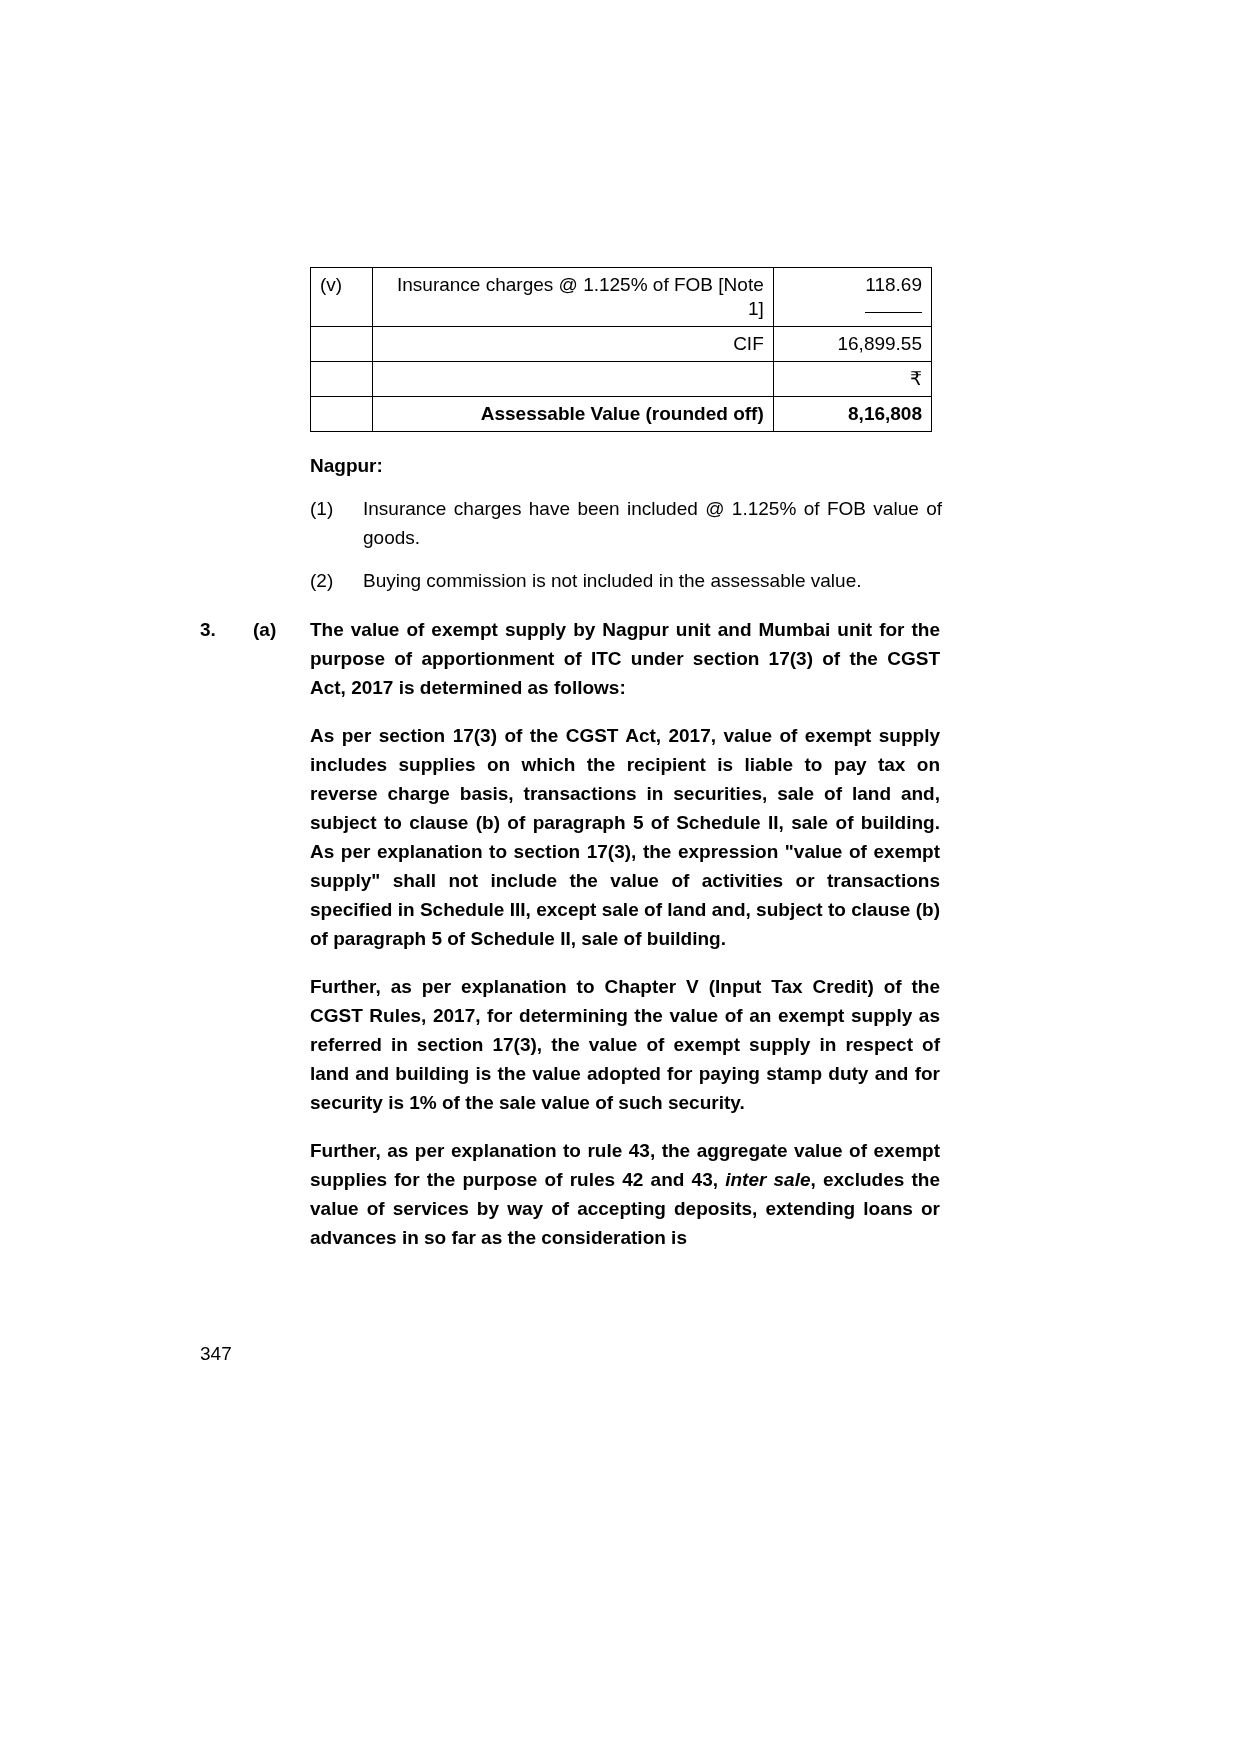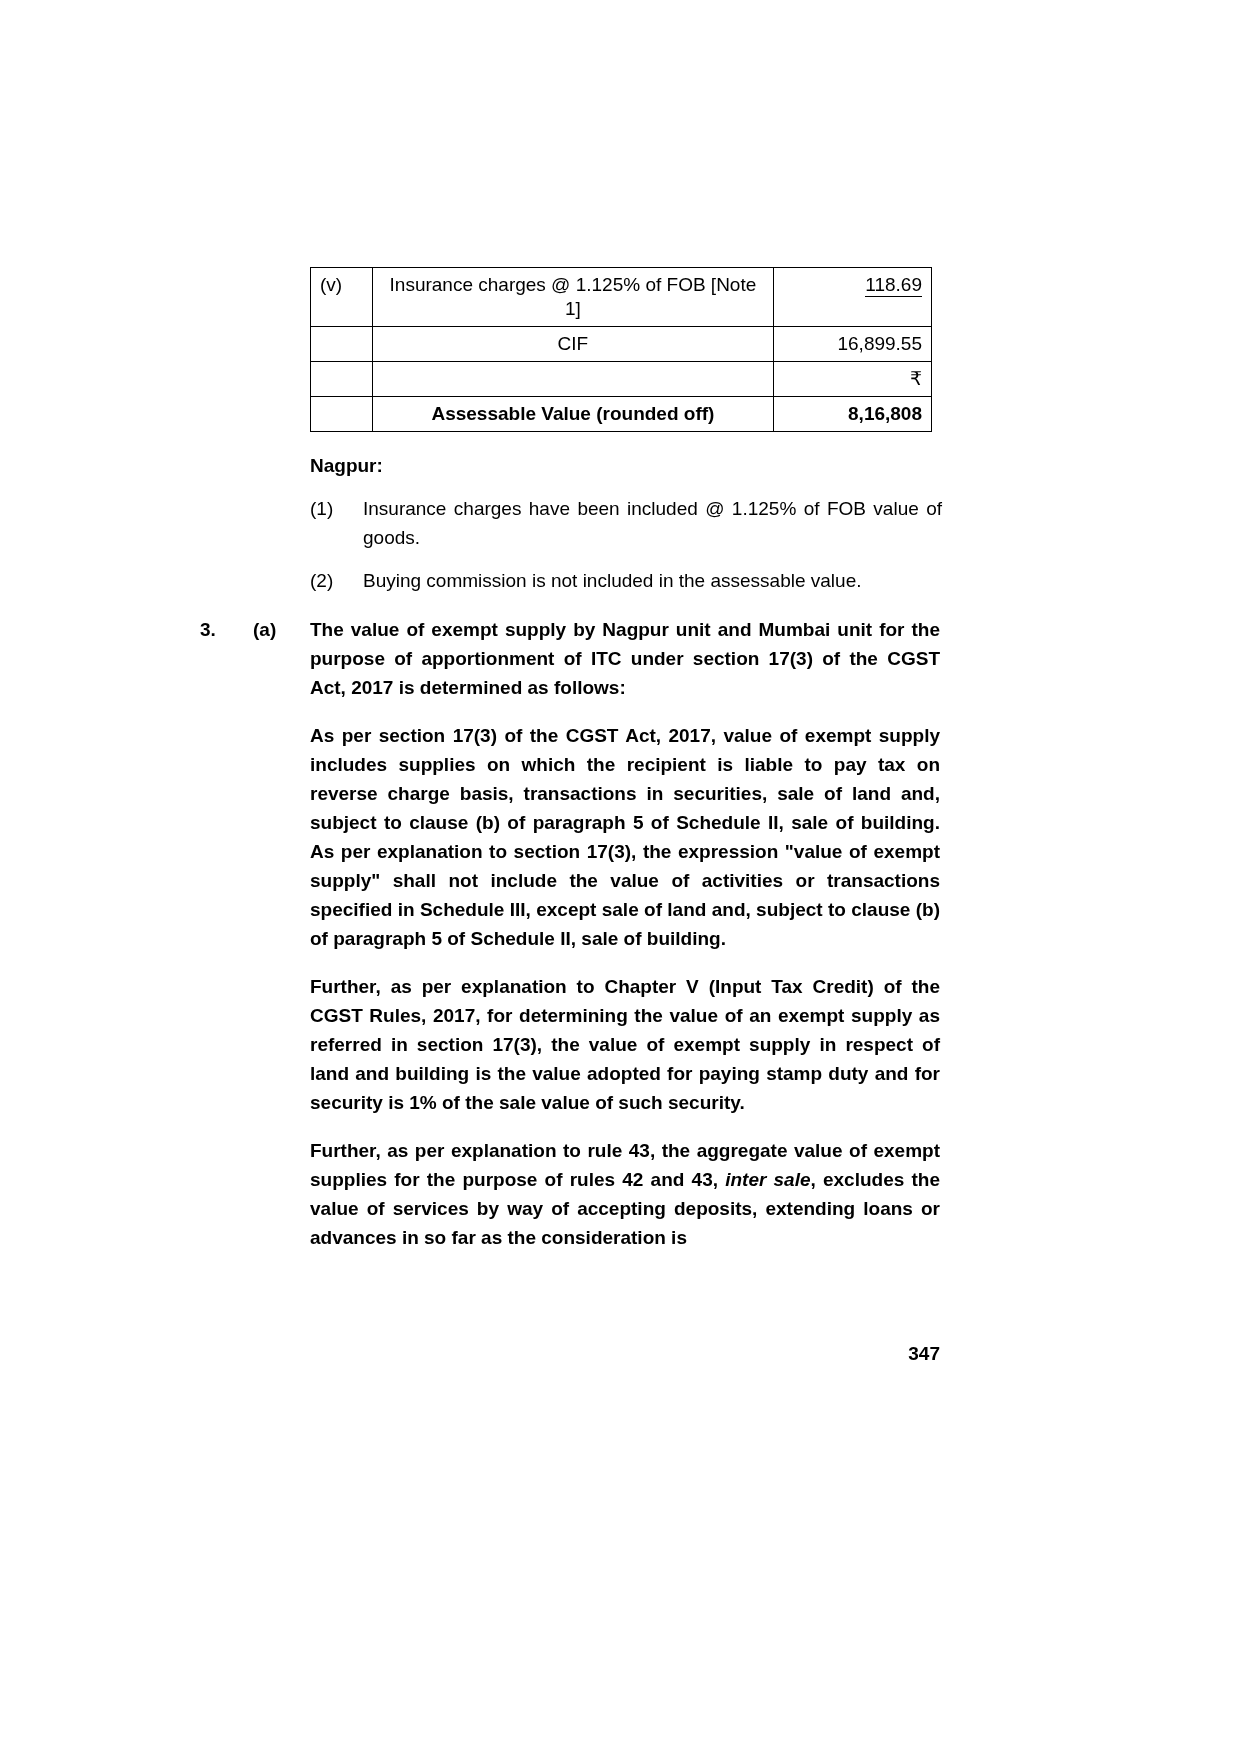--- a/index.html
+++ b/index.html
@@ -32,24 +32,24 @@
     table-layout: fixed;
     font-size: 19px;
     line-height: 24px;
   }
   table.data-table td {
     border: 1.5px solid #000;
     padding: 5px 9px;
     vertical-align: top;
   }
   td.c1 { width: 62px; text-align: left; }
-  td.c2 { width: 400px; text-align: center; margin-top: 44px; }
+  td.c2 { width: 400px; text-align: right; margin-top: 44px; }
   td.c3 { width: 158px; text-align: right; }
   tr.bold-row td { font-weight: bold; }
-  .underlined { border-bottom: 1.5px solid #000; padding-bottom: 1px; }
+  .underlined { border-bottom: 1.5px solid #000; padding-bottom: 17px; }
 
   
   .notes { margin-left: 110px; width: 632px; margin-top: 19px; }
   .notes-heading { font-weight: bold; margin-bottom: 14px; }
   .note-item { display: flex; margin-bottom: 14px; }
   .note-num { width: 53px; flex: 0 0 53px; }
   .note-text { flex: 1; text-align: justify; }
 
   
   .section { display: flex; margin-top: 20px; }
@@ -57,23 +57,23 @@
   .sec-letter { width: 57px; flex: 0 0 57px; font-weight: bold; }
   .sec-body { flex: 1; font-weight: bold; }
   .sec-body p { text-align: justify; margin-bottom: 19px; }
 
   
   .page-number {
     position: absolute;
     left: 200px;
     top: 1343px;
     width: 740px;
-    text-align: right;
+    text-align: left;
     font-size: 19px;
-    font-weight: bold;
+    font-weight: normal;
   }
 </style>
 </head>
 <body>
 
 <div class="page">
   <div class="content">
 
     <div class="table-wrap">
       <table class="data-table">

